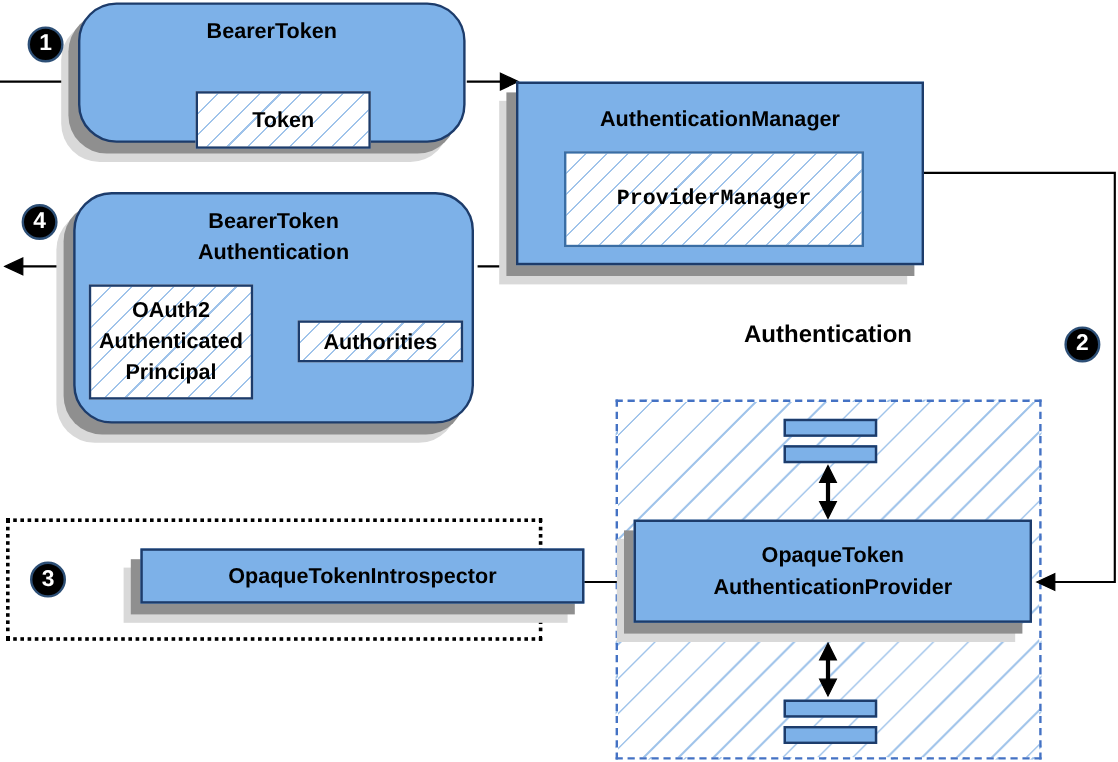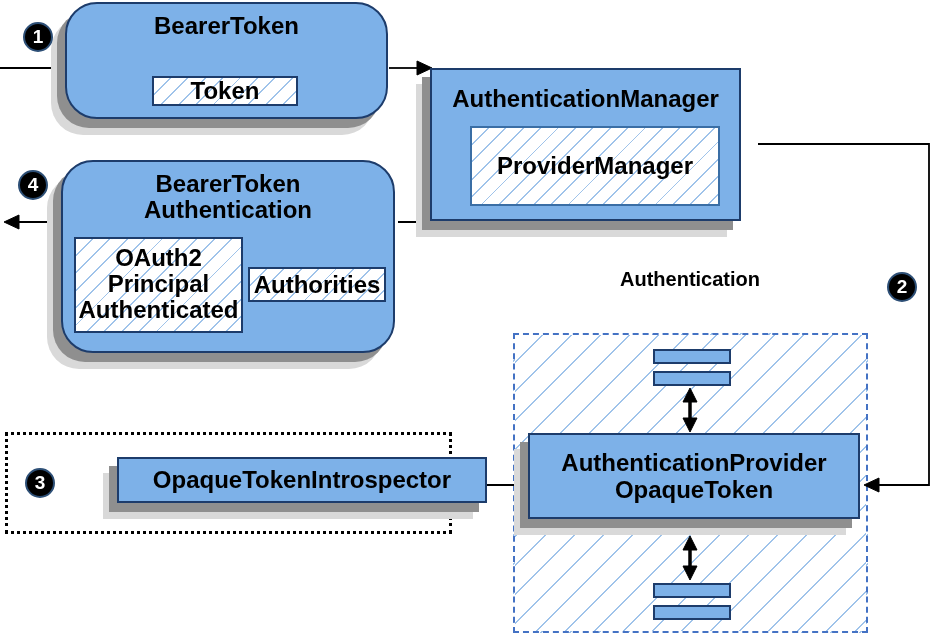--- a/index.html
+++ b/index.html
@@ -29,23 +29,23 @@
     box-shadow:-8px 9px 0 var(--shadow-dark,#8f8f8f), -14px 16px 0 var(--shadow-light,#d9d9d9);
     z-index:3;
   }
   .rounded { border-radius:32px; }
 
   .hatch {
     position:absolute; box-sizing:border-box; background-color:#fff;
     background-image:repeating-linear-gradient(135deg, transparent 0 11px, var(--hatch-line,#9fc3ea) 11px 12.3px);
     border:2px solid var(--box-border,#1d3c6b);
   }
-  .hatch.light-border { border:2px solid var(--inner-border,#3a6ea5); }
+  .hatch.light-border { border:2px solid var(--inner-border,#3a6ea5);font-family:Liberation Mono, monospace; }
 
-  .title { font-weight:bold; font-size:24px; line-height:26px; text-align:center; color:var(--text,#000); }
+  .title { font-weight:bold; font-size:18px; line-height:26px; text-align:center; color:var(--text,#000); }
   .title span { display:block; }
 
   .bar {
     position:absolute; width:78px; height:15px; box-sizing:border-box;
     background:var(--box-fill,#7db1e8); border:2px solid var(--box-border,#1d3c6b);
   }
 
   .badge {
     position:absolute; width:30px; height:30px; border-radius:50%; box-sizing:border-box;
     background:var(--badge-bg,#000); color:var(--badge-text,#fff);
@@ -106,59 +106,59 @@
 
   <div class="badge" style="left:23px; top:22px;">1</div>
   <div class="badge" style="left:887px; top:272px;">2</div>
   <div class="badge" style="left:25px; top:468px;">3</div>
   <div class="badge" style="left:18px; top:170px;">4</div>
 
   <div class="box rounded" style="left:65px; top:2px; width:323px; height:117px; padding-top:9px;">
     <div class="title">
       <span>BearerToken</span>
     </div>
-    <div class="hatch flex-center" style="left:85px; top:72px; width:146px; height:30px;">
+    <div class="hatch flex-center" style="left:96px; top:72px; width:146px; height:48px;">
       <span class="title">Token</span>
     </div>
   </div>
 
-  <div class="box" style="left:430px; top:68px; width:311px; height:153px; padding-top:16px;">
+  <div class="box" style="left:430px; top:68px; width:340px; height:153px; padding-top:16px;">
     <div class="title">
       <span>AuthenticationManager</span>
     </div>
     <div class="hatch light-border flex-center" style="left:38px; top:56px; width:250px; height:80px;">
       <span class="title">ProviderManager</span>
     </div>
   </div>
 
   <div class="box rounded" style="left:61px; top:160px; width:334px; height:193px; padding-top:9px;">
     <div class="title">
       <span>BearerToken</span>
       <span>Authentication</span>
     </div>
-    <div class="hatch" style="left:11px; top:75px; width:169px; height:96px; padding-top:6px;">
+    <div class="hatch" style="left:11px; top:75px; width:137px; height:96px; padding-top:6px;">
       <div class="title">
         <span>OAuth2</span>
+        <span>Authenticated</span>
         <span>Principal</span>
-        <span>Authenticated</span>
       </div>
     </div>
     <div class="hatch flex-center" style="left:185px; top:105px; width:138px; height:35px;">
       <span class="title">Authorities</span>
     </div>
   </div>
 
   <div class="providers-label">
     <span>Authentication</span>
   </div>
 
   <div class="box" style="left:528px; top:433px; width:332px; height:86px; padding-top:14px;">
     <div class="title" style="line-height:27px;">
+      <span>OpaqueToken</span>
       <span>AuthenticationProvider</span>
-      <span>OpaqueToken</span>
     </div>
   </div>
 
   <div class="box flex-center" style="left:73px; top:457px; width:370px; height:46px;margin-left:44px;">
     <span class="title">OpaqueTokenIntrospector</span>
   </div>
 
 </div>
 
 </body></html>

